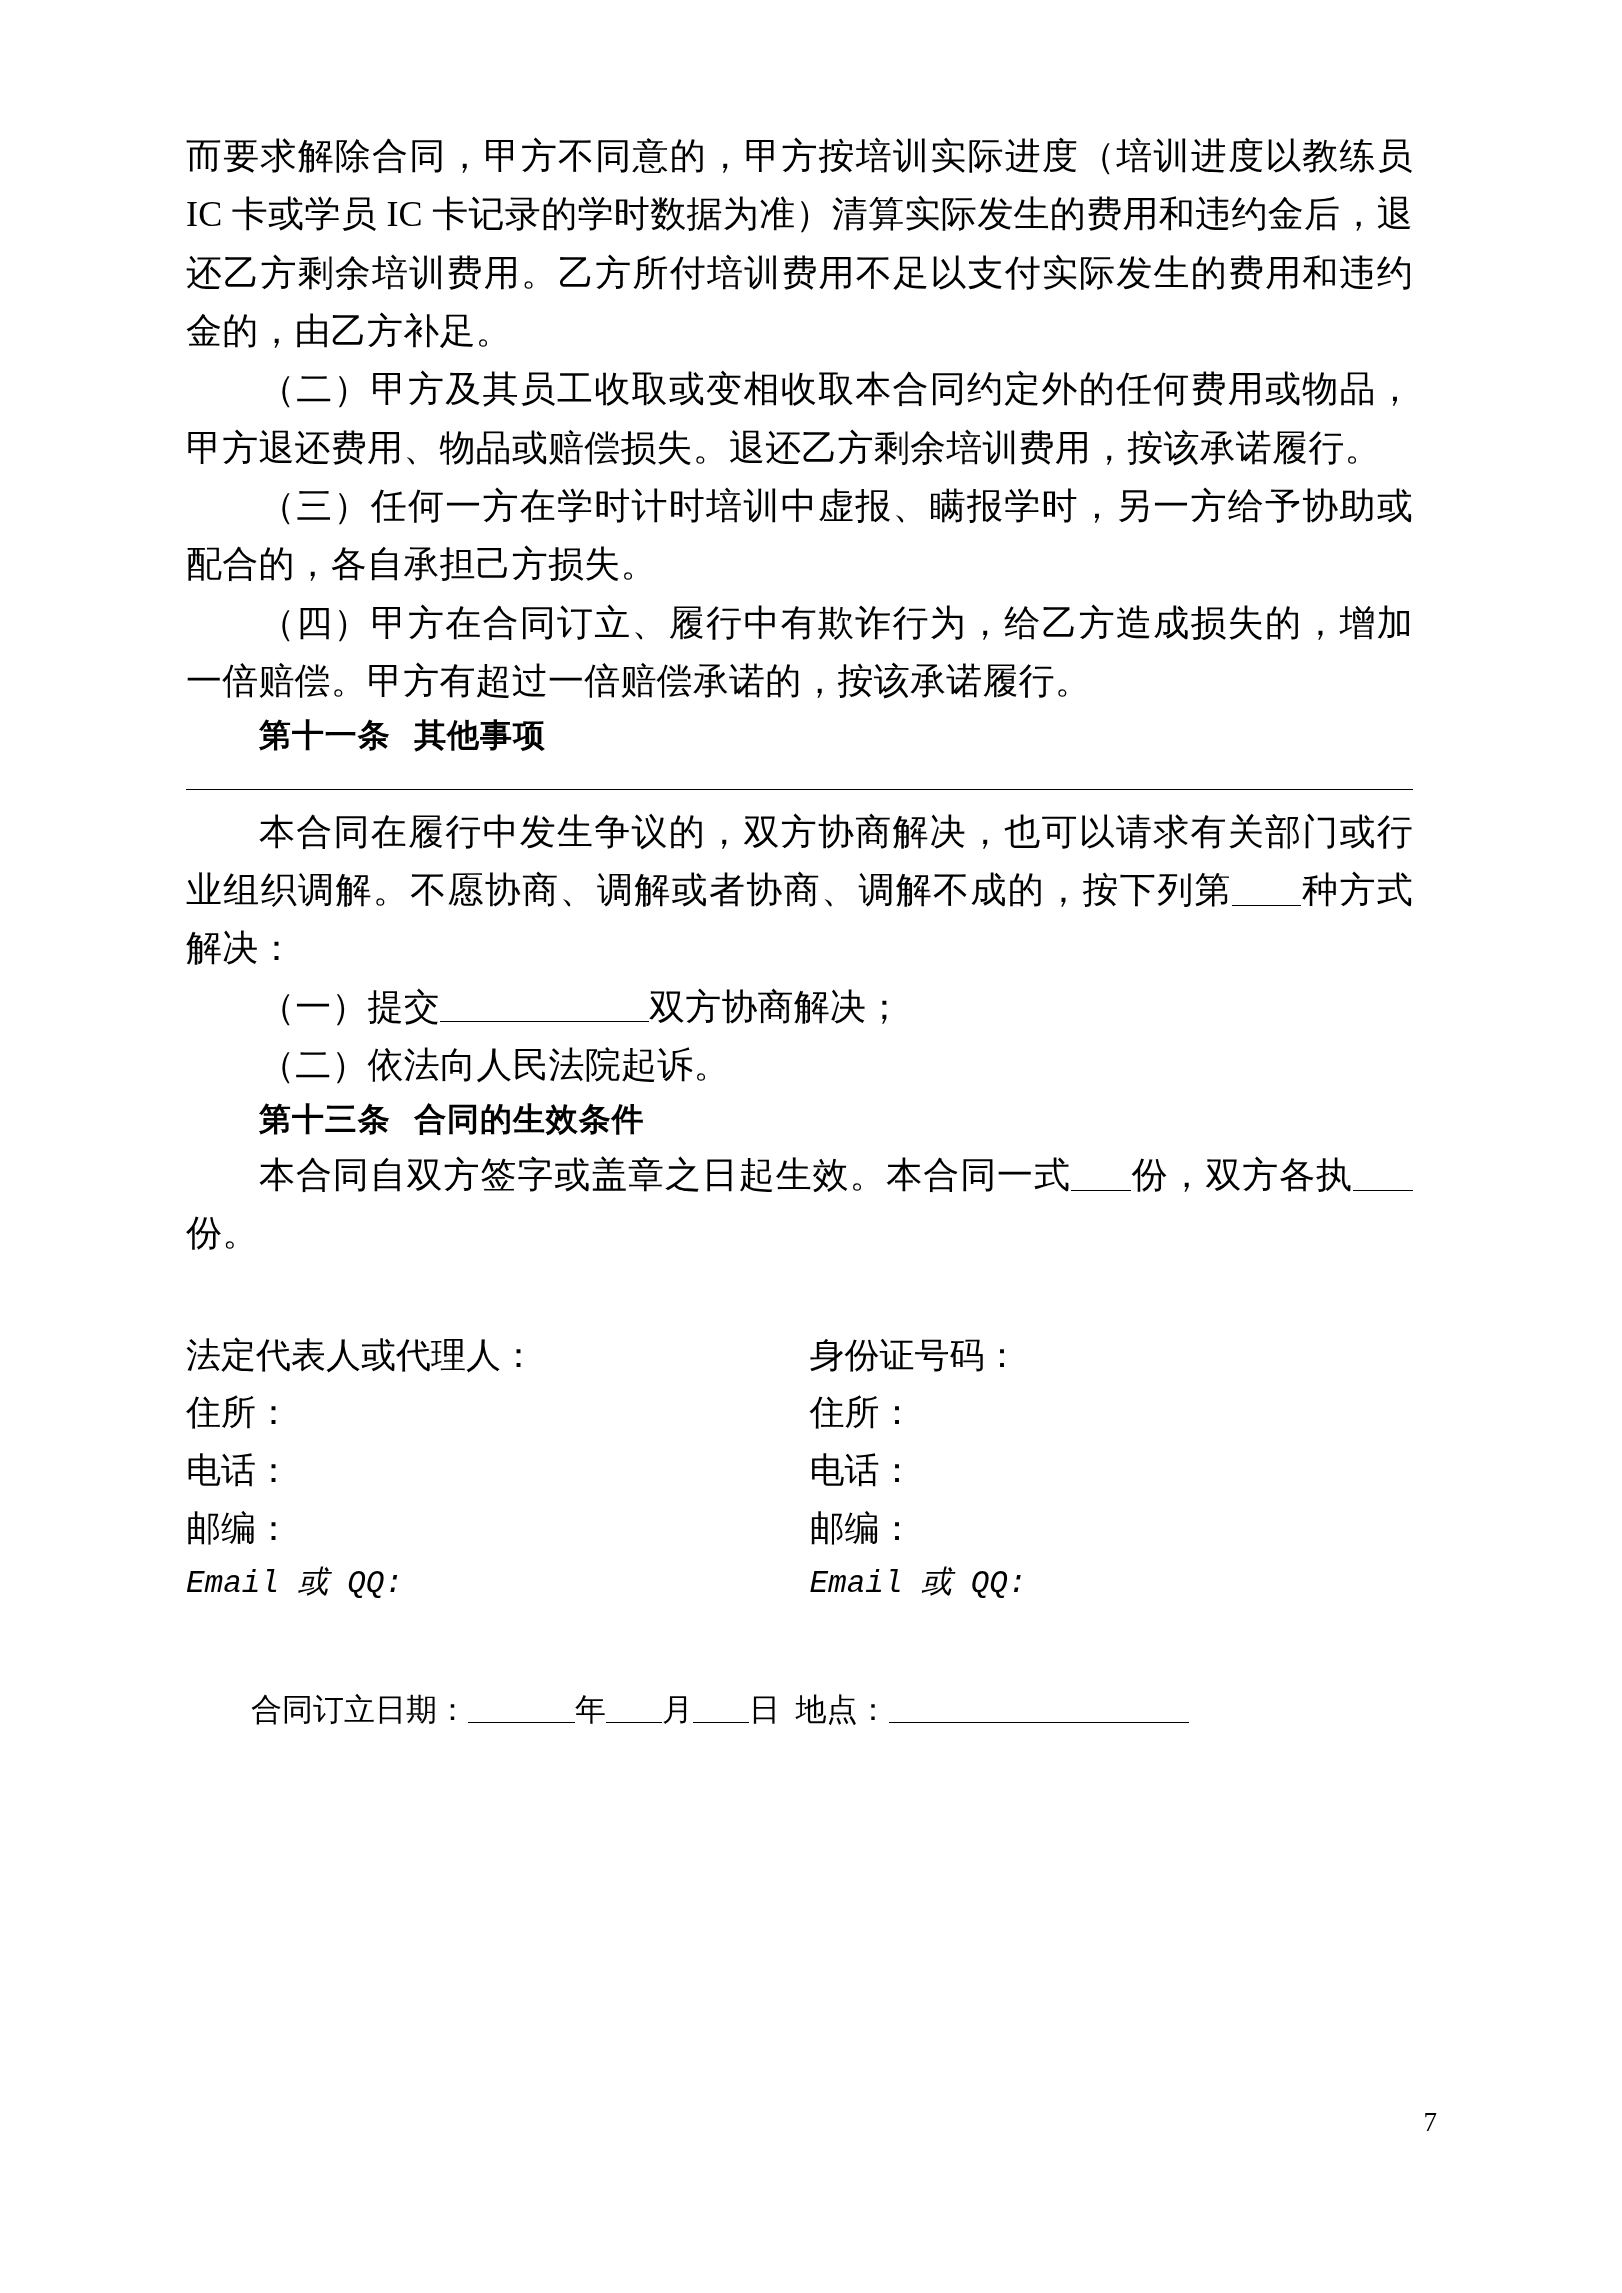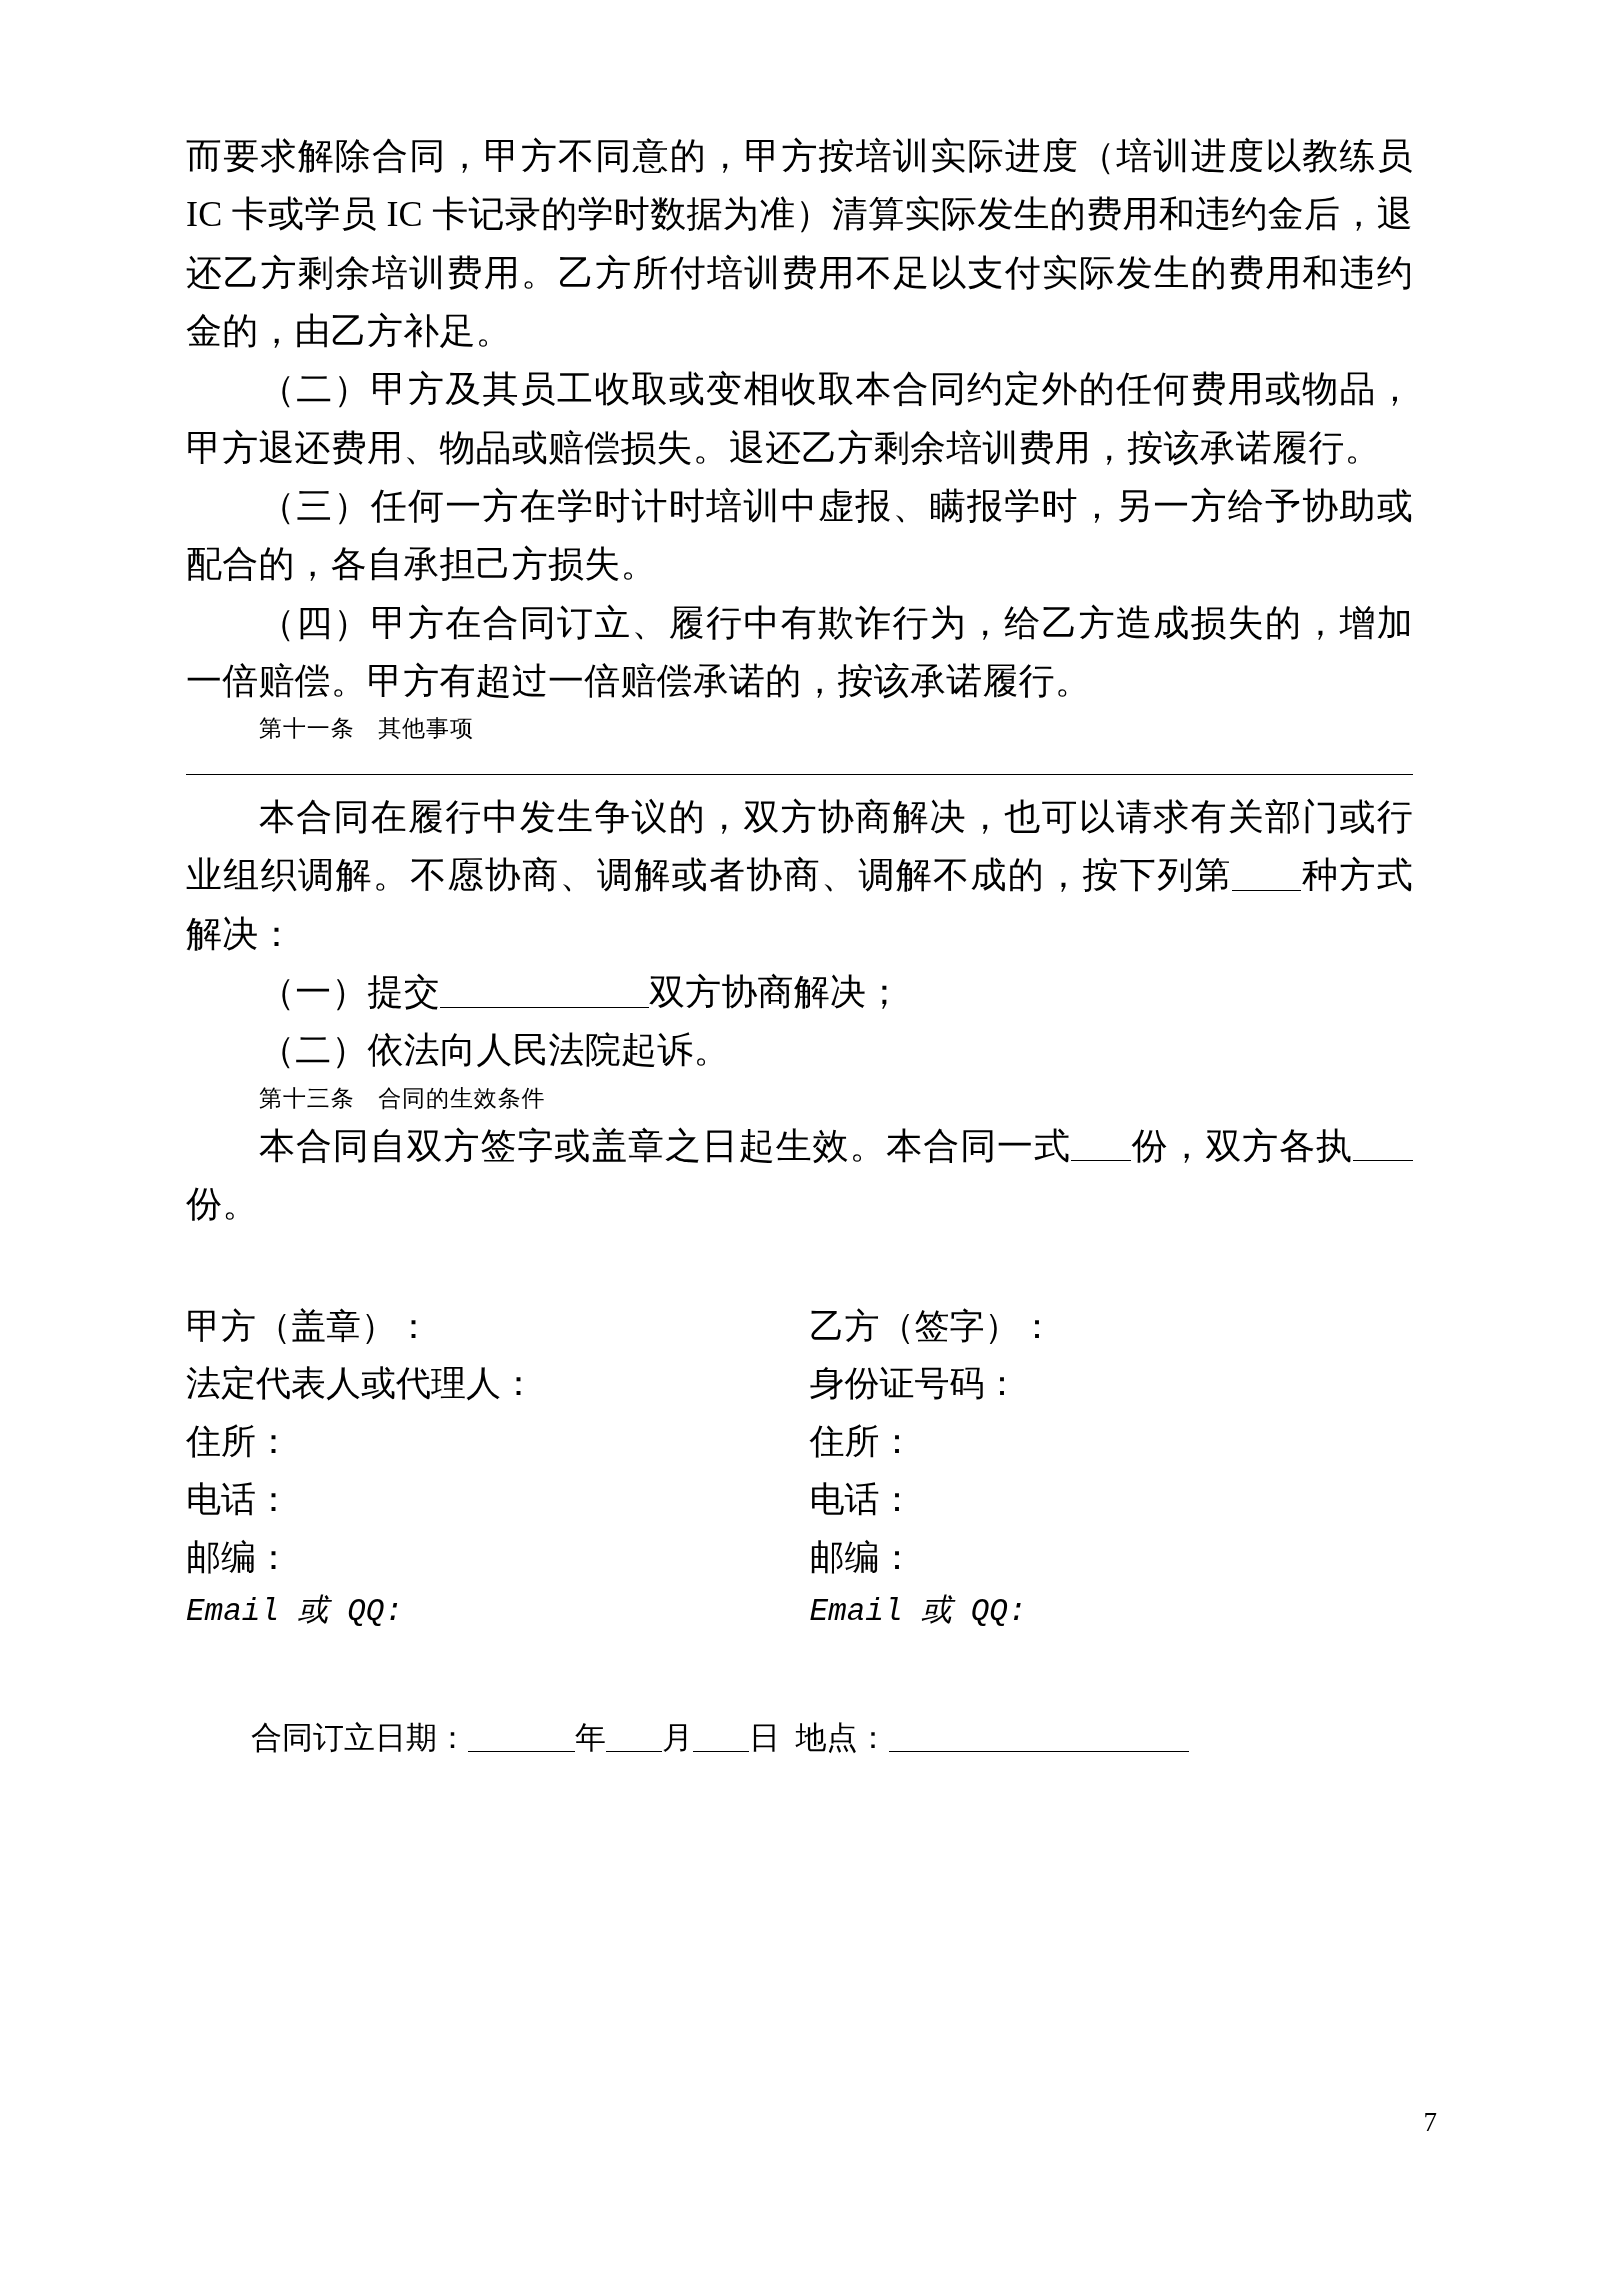--- a/index.html
+++ b/index.html
@@ -33,22 +33,22 @@
     line-height: 1.62;
     text-align: justify;
     text-justify: inter-ideograph;
     margin: 0 0 0 0;
     letter-spacing: 0.2px;
   }
   .indent {
     text-indent: 73px;
   }
   .heading {
-    font-size: 23px;
-    font-weight: normal;
+    font-size: 32px;
+    font-weight: bold;
     line-height: 1.62;
     margin: 0;
     text-indent: 73px;
     letter-spacing: 0.9px;
   }
   .heading .gap {
     display: inline-block;
     width: 23.6px;
   }
   .rule {
@@ -161,24 +161,20 @@
     <p class="para indent">（二）依法向人民法院起诉。</p>
 
     <p class="heading">
       <span>第十三条</span><span class="gap"></span><span>合同的生效条件</span>
     </p>
 
     <p class="para indent"><span>本合同自双方签字或盖章之日起生效。本合同一式</span><span class="blank-short"></span><span>份，双方各执</span><span class="blank-short"></span><span>份。</span></p>
 
     <div class="signature">
       <div class="sig-row">
-        <div class="sig-col">甲方（盖章）：</div>
-        <div class="sig-col right">乙方（签字）：</div>
-      </div>
-      <div class="sig-row">
         <div class="sig-col">法定代表人或代理人：</div>
         <div class="sig-col right">身份证号码：</div>
       </div>
       <div class="sig-row">
         <div class="sig-col">住所：</div>
         <div class="sig-col right">住所：</div>
       </div>
       <div class="sig-row">
         <div class="sig-col">电话：</div>
         <div class="sig-col right">电话：</div>

